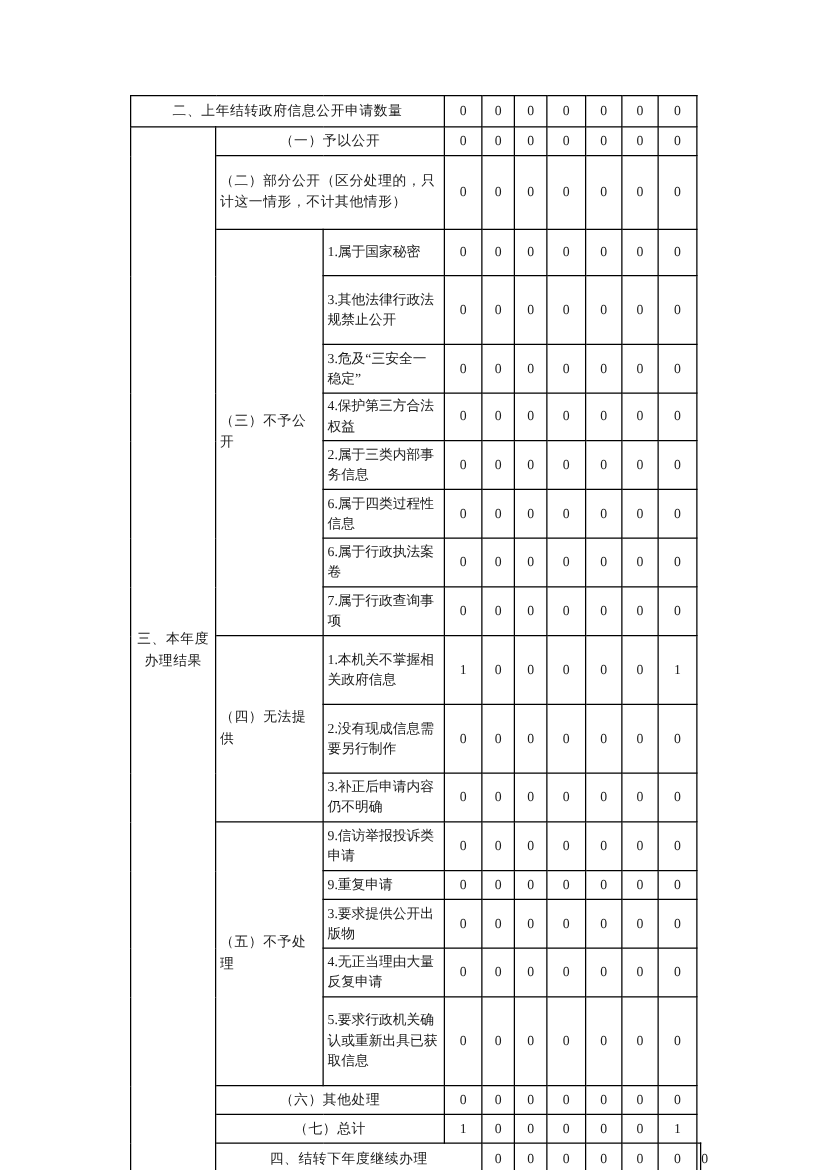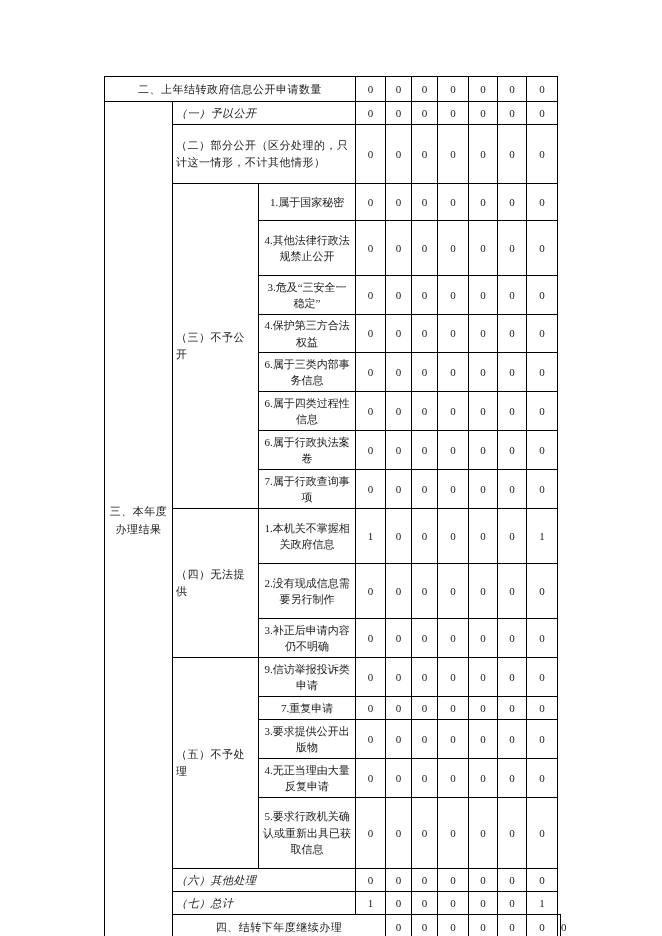--- a/index.html
+++ b/index.html
@@ -43,35 +43,34 @@
     text-align: center;
     letter-spacing: 0.5px;
   }
   td.lvl1-vert {
     text-align: center;
     padding: 4px 6px;
     letter-spacing: 0.5px;
     line-height: 1.6;
   }
   td.lvl2 {            
-    text-align: left;
+    text-align: center;
     padding-left: 12px;
     letter-spacing: 0.5px;
-    font-style: italic;
   }
   td.lvl2-mid {
     text-align: left;
     padding-left: 12px;
     padding-right: 8px;
     letter-spacing: 0.5px;
     line-height: 1.55;
     margin-left: 28px;
   }
   td.lvl3 {            
-    text-align: center;
+    text-align: left;
     padding-left: 4px;
     line-height: 1.5;
   }
 
   
   td.num {
     text-align: center;
     font-family: "Liberation Serif", "DejaVu Serif", serif;
     font-size: 11px;
   }
@@ -136,21 +135,21 @@
         <td class="lvl3" style="height:32px">1.属于国家秘密</td>
         <td class="num">0</td>
         <td class="num">0</td>
         <td class="num">0</td>
         <td class="num">0</td>
         <td class="num">0</td>
         <td class="num">0</td>
         <td class="num">0</td>
       </tr>
       <tr>
-        <td class="lvl3" style="height:50px">4.其他法律行政法规禁止公开</td>
+        <td class="lvl3" style="height:50px">3.其他法律行政法规禁止公开</td>
         <td class="num">0</td>
         <td class="num">0</td>
         <td class="num">0</td>
         <td class="num">0</td>
         <td class="num">0</td>
         <td class="num">0</td>
         <td class="num">0</td>
       </tr>
       <tr>
         <td class="lvl3" style="height:34px">3.危及“三安全一稳定”</td>
@@ -166,21 +165,21 @@
         <td class="lvl3" style="height:32px">4.保护第三方合法权益</td>
         <td class="num">0</td>
         <td class="num">0</td>
         <td class="num">0</td>
         <td class="num">0</td>
         <td class="num">0</td>
         <td class="num">0</td>
         <td class="num">0</td>
       </tr>
       <tr>
-        <td class="lvl3" style="height:34px">6.属于三类内部事务信息</td>
+        <td class="lvl3" style="height:34px">2.属于三类内部事务信息</td>
         <td class="num">0</td>
         <td class="num">0</td>
         <td class="num">0</td>
         <td class="num">0</td>
         <td class="num">0</td>
         <td class="num">0</td>
         <td class="num">0</td>
       </tr>
       <tr>
         <td class="lvl3" style="height:34px">6.属于四类过程性信息</td>
@@ -250,21 +249,21 @@
         <td class="lvl3" style="height:34px">9.信访举报投诉类申请</td>
         <td class="num">0</td>
         <td class="num">0</td>
         <td class="num">0</td>
         <td class="num">0</td>
         <td class="num">0</td>
         <td class="num">0</td>
         <td class="num">0</td>
       </tr>
       <tr>
-        <td class="lvl3" style="height:18px">7.重复申请</td>
+        <td class="lvl3" style="height:18px">9.重复申请</td>
         <td class="num">0</td>
         <td class="num">0</td>
         <td class="num">0</td>
         <td class="num">0</td>
         <td class="num">0</td>
         <td class="num">0</td>
         <td class="num">0</td>
       </tr>
       <tr>
         <td class="lvl3" style="height:34px">3.要求提供公开出版物</td>

